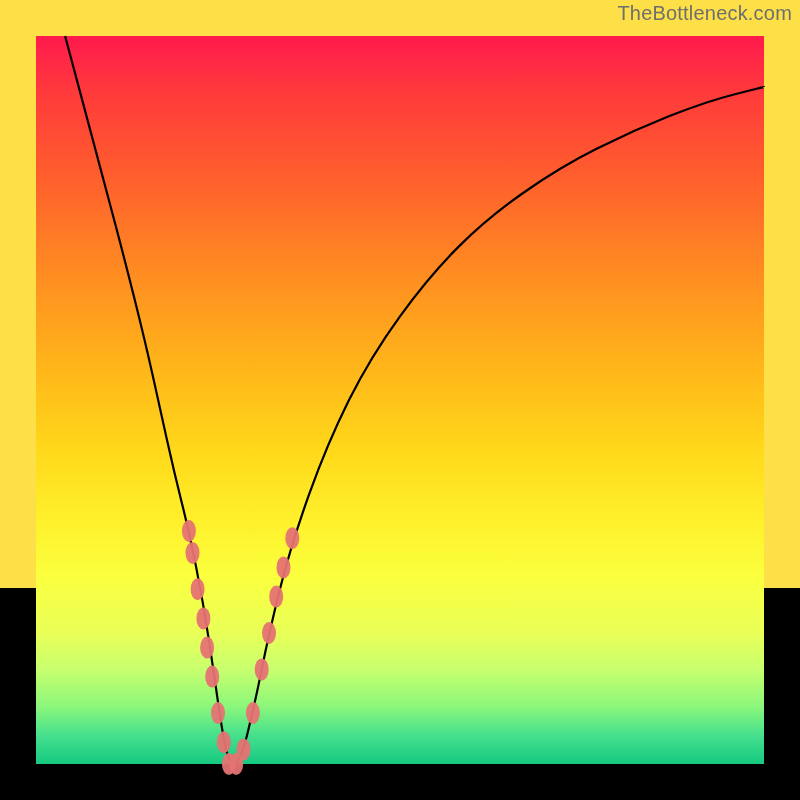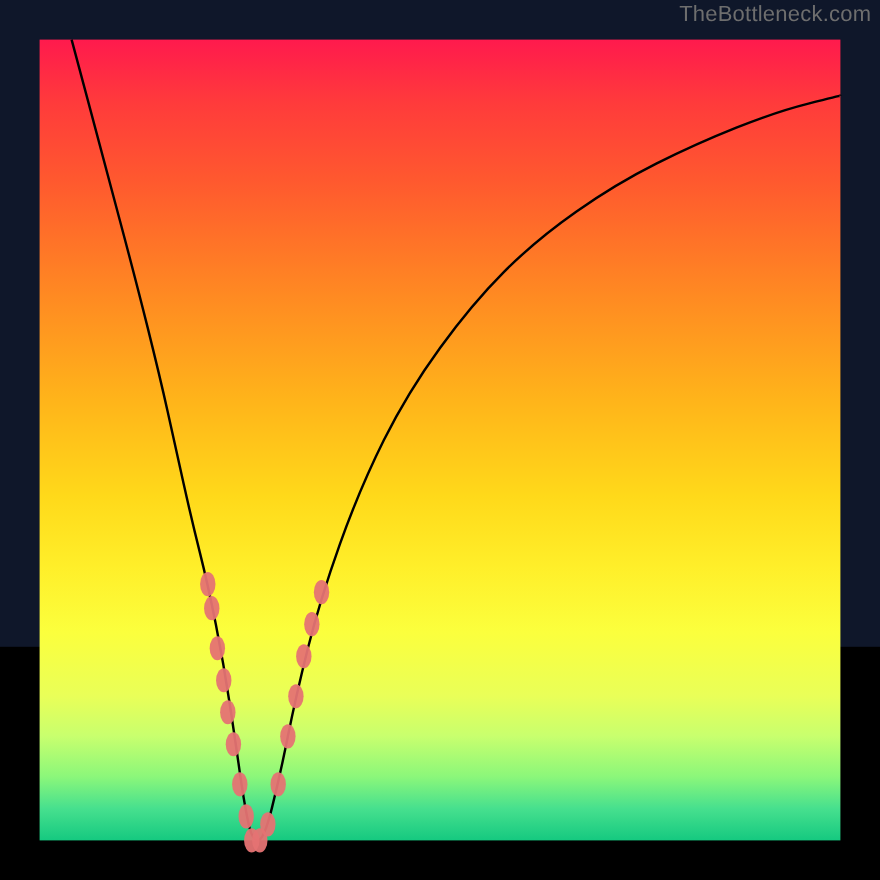--- a/index.html
+++ b/index.html
@@ -10,21 +10,21 @@
     overflow: hidden;
     background: #000;
     font-family: Arial, Helvetica, sans-serif;
   }
   .frame {
     position: absolute;
     left: 0;
     top: 0;
     width: 800px;
     height: 588px;
-    background: #0f172a;
+    background: #fde047;
   }
   .plot-area {
     position: absolute;
     left: 36px;
     top: 36px;
     width: 728px;
     height: 728px;
     
     background: linear-gradient(
       to bottom,

